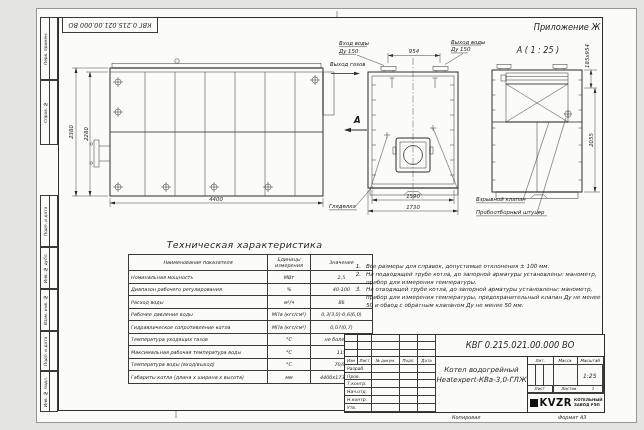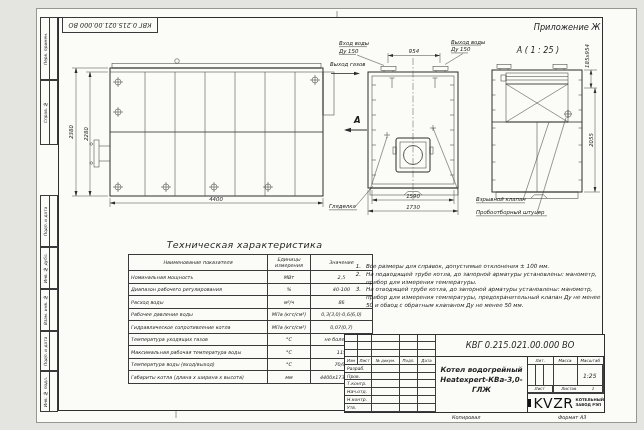--- a/index.html
+++ b/index.html
@@ -50,34 +50,34 @@
   .tb{position:absolute;left:344px;top:334px;width:259px;height:77px;border:1.2px solid #2e2e2e;box-sizing:content-box;background:#fbfbf8;}
   .tb-leftgrid{position:absolute;left:0;top:0;width:91px;height:77px;display:grid;
       grid-template-columns:13px 14px 28px 18px 18px;
       grid-template-rows:7.4px 7.4px 7.4px 7.6px repeat(6,7.8px);border-right:1.1px solid #2e2e2e;box-sizing:border-box;}
   .g-c,.g-h,.g-l{border-right:0.6px solid #3c3c3c;border-bottom:0.6px solid #3c3c3c;overflow:hidden;}
   .g-h{font-size:4px;font-style:italic;text-align:center;line-height:7.4px;white-space:nowrap;}
   .g-l{grid-column:span 2;font-size:4.5px;font-style:italic;padding-left:2px;line-height:7.6px;white-space:nowrap;}
   .tb-doc{position:absolute;left:91px;top:0;width:168px;height:22px;border-bottom:1.1px solid #2e2e2e;box-sizing:border-box;
       text-align:center;font-size:8.4px;font-style:italic;line-height:21px;white-space:nowrap;}
   .tb-name{position:absolute;left:91px;top:22px;width:92px;height:55px;border-right:1.1px solid #2e2e2e;box-sizing:border-box;
-      text-align:center;font-size:7.1px;font-style:italic;padding-top:8px;line-height:1.4;font-weight:bold;}
+      text-align:center;font-size:7.1px;font-style:italic;padding-top:8px;line-height:1.4;}
   .tb-right{position:absolute;left:183px;top:22px;width:76px;height:55px;}
   .rr{display:flex;}
   .rr div{border-right:0.6px solid #3c3c3c;border-bottom:0.6px solid #3c3c3c;box-sizing:border-box;overflow:hidden;}
   .rh{height:7.6px;font-size:4.1px;font-style:italic;text-align:center;line-height:7.4px;}
   .rv{height:21.6px;}
   .rv .scale{font-size:6px;font-style:italic;text-align:center;line-height:21px;}
   .lit3{display:flex;}
   .lit3 i{display:block;width:8.5px;height:100%;border-right:0.6px solid #3c3c3c;box-sizing:border-box;}
   .rs{height:7.6px;font-size:4.1px;font-style:italic;}
   .rs .cellflex{display:flex;justify-content:space-around;align-items:center;height:100%;}
   .tb-logo{position:absolute;left:183px;top:58.4px;width:76px;height:18.6px;display:flex;align-items:center;justify-content:center;}
   .logo-sq{width:8px;height:8px;background:#111;margin-right:2px;}
-  .logo-kvzr{font-weight:normal;font-size:14px;letter-spacing:.5px;color:#111;}
+  .logo-kvzr{font-weight:bold;font-size:10px;letter-spacing:.5px;color:#111;}
   .logo-co{margin-left:2px;font-size:3.9px;font-weight:bold;line-height:1.2;color:#222;}
   .footnote{position:absolute;font-size:5px;font-style:italic;}
 </style>
 </head>
 <body>
 
 <div class="stage">
   <div class="sheet"></div>
   <div class="frame"></div>
 

